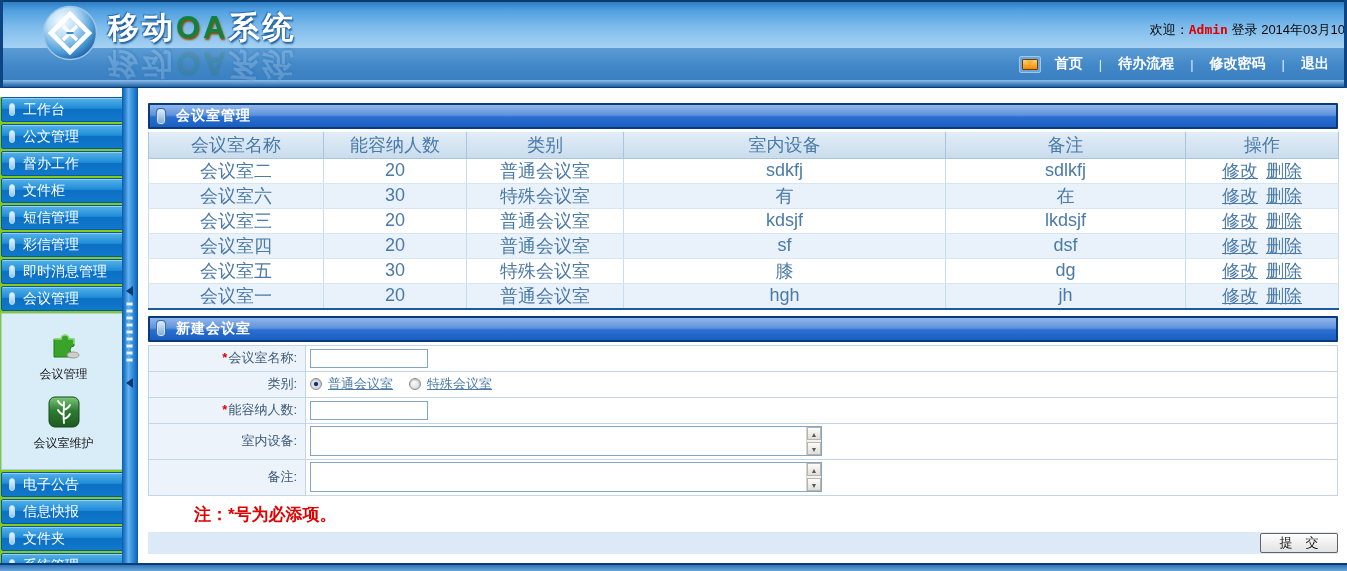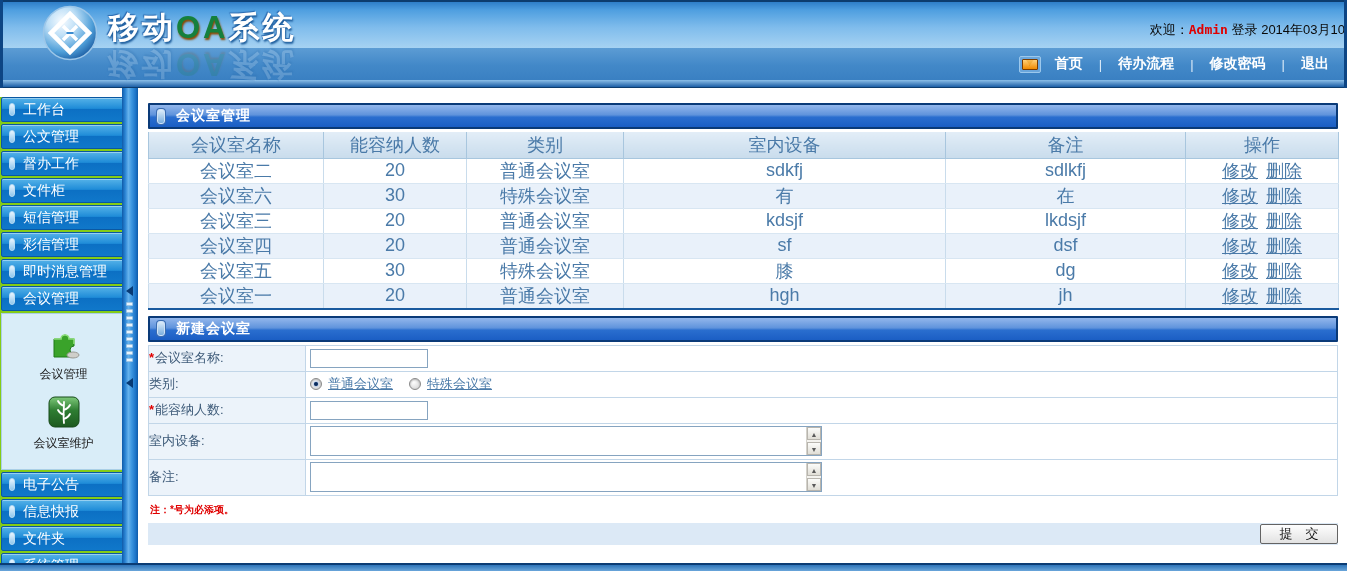--- a/index.html
+++ b/index.html
@@ -95,21 +95,21 @@
   table.grid th{ height:26px; font-weight:normal; background:linear-gradient(180deg,#e2edf7,#c9dcec);
                  border-right:1px solid #a8c6de; border-left:1px solid #a8c6de; border-bottom:1px solid #a8c6de; }
   table.grid td{ height:25px; border-right:1px solid #c9dcec; border-left:1px solid #c9dcec;
                  border-bottom:1px solid #d8e6f2; }
   table.grid tr.alt td{ background:#e9f1fa; }
   a.op-link{ color:#4a7aa8; text-decoration:underline; margin:0 4px; cursor:pointer;text-align:center; }
 
   .form-gap{ height:6px; }
   table.form{ width:100%; border-collapse:collapse; table-layout:fixed; margin-top:3px; font-size:13px; }
   table.form td{ border:1px solid #c2d6e8; }
-  td.flabel{ width:157px; background:#ecf3fa; padding-right:8px; color:#3d5a78; }
+  td.flabel{ width:157px; background:#ecf3fa; text-align:right; padding-right:8px; color:#3d5a78; }
   td.ffield{ background:#fff; text-align:left; padding-left:4px; }
   tr.r-sm td{ height:26px; } tr.r-lg td{ height:36px; }
   .req{ color:#e00000; font-weight:bold; margin-right:1px; }
   input.tbox{ width:118px; height:19px; border:1px solid #86a4c0; font-size:13px; padding:1px 3px;
               font-family:"Liberation Sans",sans-serif; }
   .radio{ display:inline-block; vertical-align:-2px; width:12px; height:12px; border-radius:50%;
           background:radial-gradient(circle at 35% 30%,#ffffff,#d0d0d0); border:1px solid #8a8a8a;
           position:relative; cursor:pointer; box-shadow:inset 0 1px 2px rgba(0,0,0,.25); }
   .radio.checked::after{ content:""; position:absolute; left:3px; top:3px; width:4px; height:4px;
           border-radius:50%; background:#0c2c5c; box-shadow:0 0 2px #2a6cd0; }
@@ -118,21 +118,21 @@
             margin:2px 0; }
   .ta-wrap textarea{ position:absolute; left:0; top:0; width:495px; height:28px; border:none; resize:none;
             outline:none; font-family:"Liberation Sans",sans-serif; font-size:13px; overflow:hidden; }
   .ta-scroll{ position:absolute; right:0; top:0; bottom:0; width:15px; background:#f4f3ef;
             border-left:1px solid #d4d2cb; }
   .ta-scroll span{ position:absolute; left:0; width:14px; height:13px; text-align:center; font-size:7px;
             line-height:13px; color:#5a5a5a; background:linear-gradient(180deg,#fcfcfa,#e0ded6);
             border:1px solid #b8b5ae; cursor:pointer; }
   .ta-scroll .up{ top:0; } .ta-scroll .down{ bottom:0; }
 
-  .form-note{ color:#e00000; font-weight:bold; font-size:10px; padding:7px 2px 6px 2px; }
+  .form-note{ color:#e00000; font-weight:bold; font-size:17px; padding:7px 2px 6px 2px;margin-left:44px; }
   .submit-strip{ height:22px; background:#dce9f6; display:flex; align-items:center; justify-content:flex-end; }
   button.submit{ width:78px; height:20px; font-size:13px; color:#111; cursor:pointer;
             font-family:"Liberation Sans",sans-serif;
             background:linear-gradient(180deg,#fefefe,#e2e2e2); border:1px solid #636363; border-radius:2px; }
 
   .page-bottom{ position:absolute; left:0; bottom:0; width:100%; height:8px;
             border-top:2px solid #0b3c74; background:linear-gradient(180deg,#2e74b8,#6aa6da); }
 </style>
 </head>
 <body>

